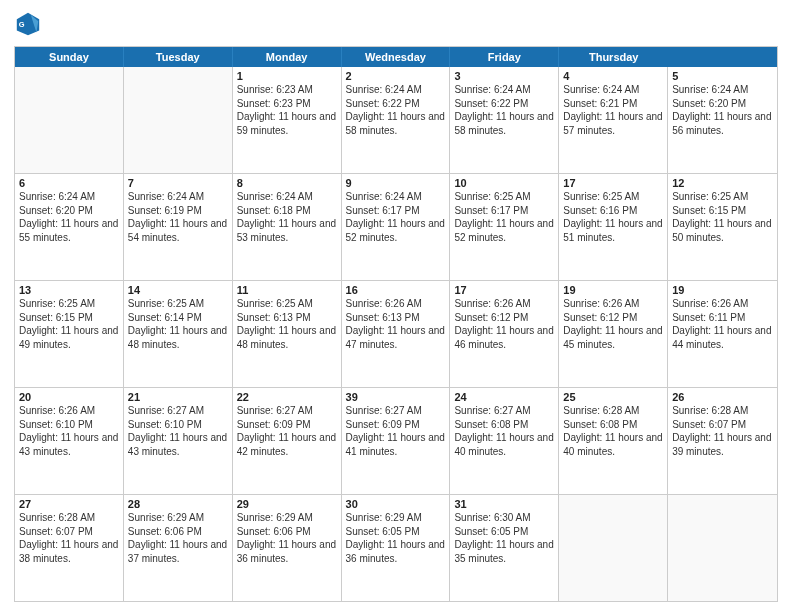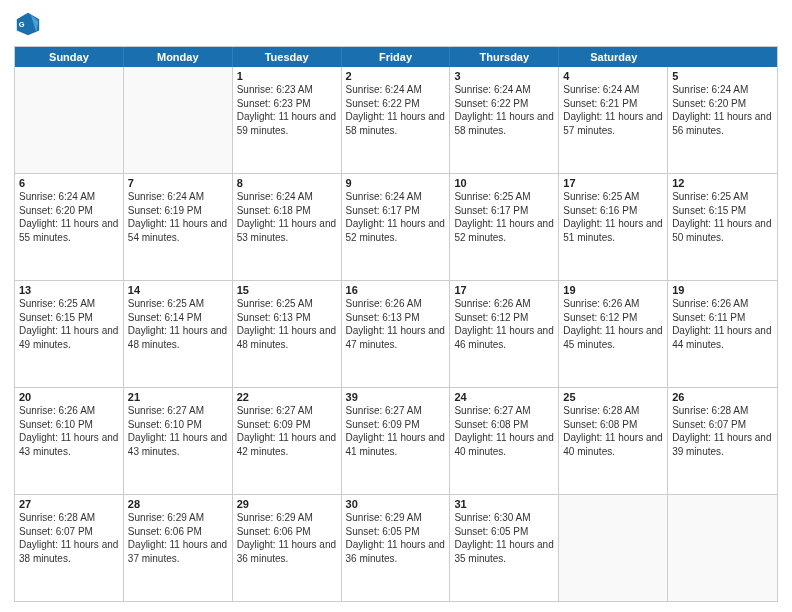--- a/index.html
+++ b/index.html
@@ -118,25 +118,25 @@
     </div>
     <div class="title-block">
       <div class="month-title"></div>
       <div class="subtitle"></div>
     </div>
   </div>
 
   <div class="calendar">
     <div class="cal-header">
     <div class="cal-header-cell">Sunday</div>
+        <div class="cal-header-cell">Tuesday</div>
         <div class="cal-header-cell">Monday</div>
-        <div class="cal-header-cell">Tuesday</div>
+        <div class="cal-header-cell">Wednesday</div>
         <div class="cal-header-cell">Friday</div>
         <div class="cal-header-cell">Thursday</div>
-        <div class="cal-header-cell">Saturday</div>
       </div>
     <div class="cal-body">
     <div class="cal-row">
           <div class="cal-cell empty"></div>
           <div class="cal-cell empty"></div>
           <div class="cal-cell">
             <span class="day-num">1</span>
             <div class="cell-info">Sunrise: 6:23 AM<br>Sunset: 6:23 PM<br>Daylight: 11 hours and 59 minutes.</div>
           </div>
           <div class="cal-cell">
@@ -189,21 +189,21 @@
         <div class="cal-row">
           <div class="cal-cell">
             <span class="day-num">13</span>
             <div class="cell-info">Sunrise: 6:25 AM<br>Sunset: 6:15 PM<br>Daylight: 11 hours and 49 minutes.</div>
           </div>
           <div class="cal-cell">
             <span class="day-num">14</span>
             <div class="cell-info">Sunrise: 6:25 AM<br>Sunset: 6:14 PM<br>Daylight: 11 hours and 48 minutes.</div>
           </div>
           <div class="cal-cell">
-            <span class="day-num">15</span>
+            <span class="day-num">11</span>
             <div class="cell-info">Sunrise: 6:25 AM<br>Sunset: 6:13 PM<br>Daylight: 11 hours and 48 minutes.</div>
           </div>
           <div class="cal-cell">
             <span class="day-num">16</span>
             <div class="cell-info">Sunrise: 6:26 AM<br>Sunset: 6:13 PM<br>Daylight: 11 hours and 47 minutes.</div>
           </div>
           <div class="cal-cell">
             <span class="day-num">17</span>
             <div class="cell-info">Sunrise: 6:26 AM<br>Sunset: 6:12 PM<br>Daylight: 11 hours and 46 minutes.</div>
           </div>

